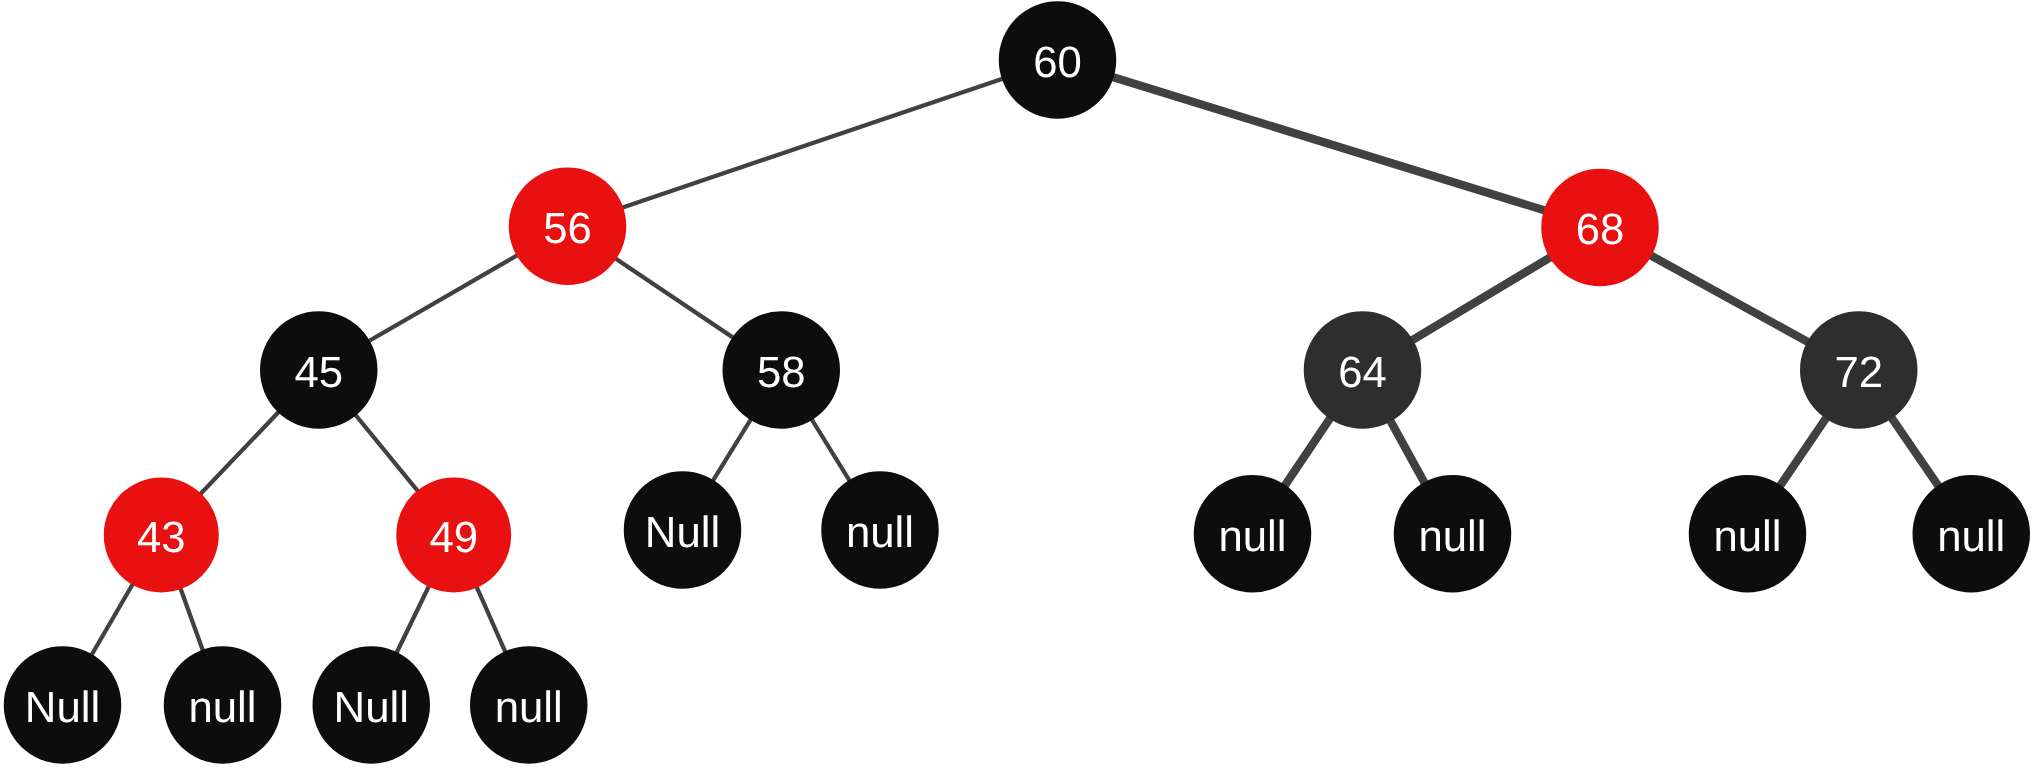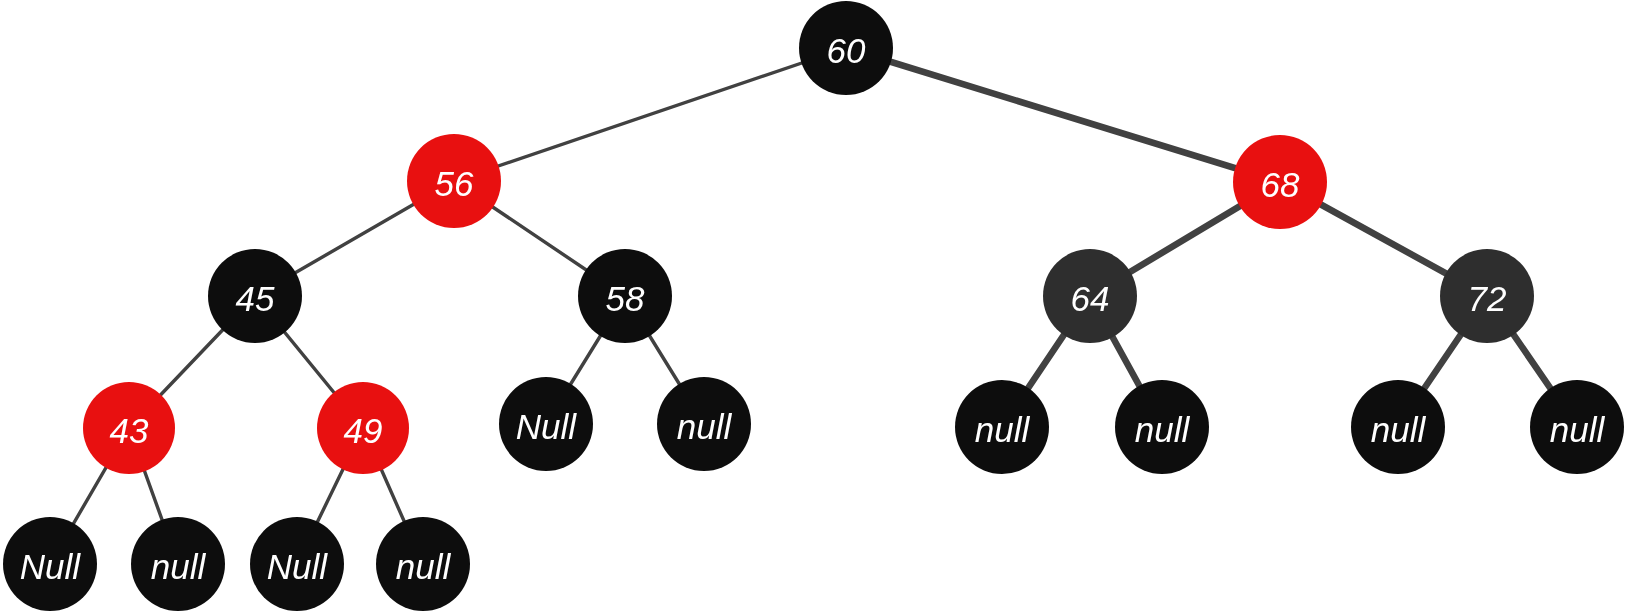--- a/index.html
+++ b/index.html
@@ -6,21 +6,20 @@
     margin: 0;
     padding: 0;
     background: #ffffff;
   }
   #canvas {
     position: relative;
     width: 1627px;
     height: 615px;
     background: #ffffff;
     overflow: hidden;
-    font-style: italic;
   }
   svg {
     display: block;
   }
   .edge {
     stroke-linecap: round;
   }
   .edge-thin  { stroke-width: 3.4px; }
   .edge-thick { stroke-width: 6.6px; }
   .node-label {

